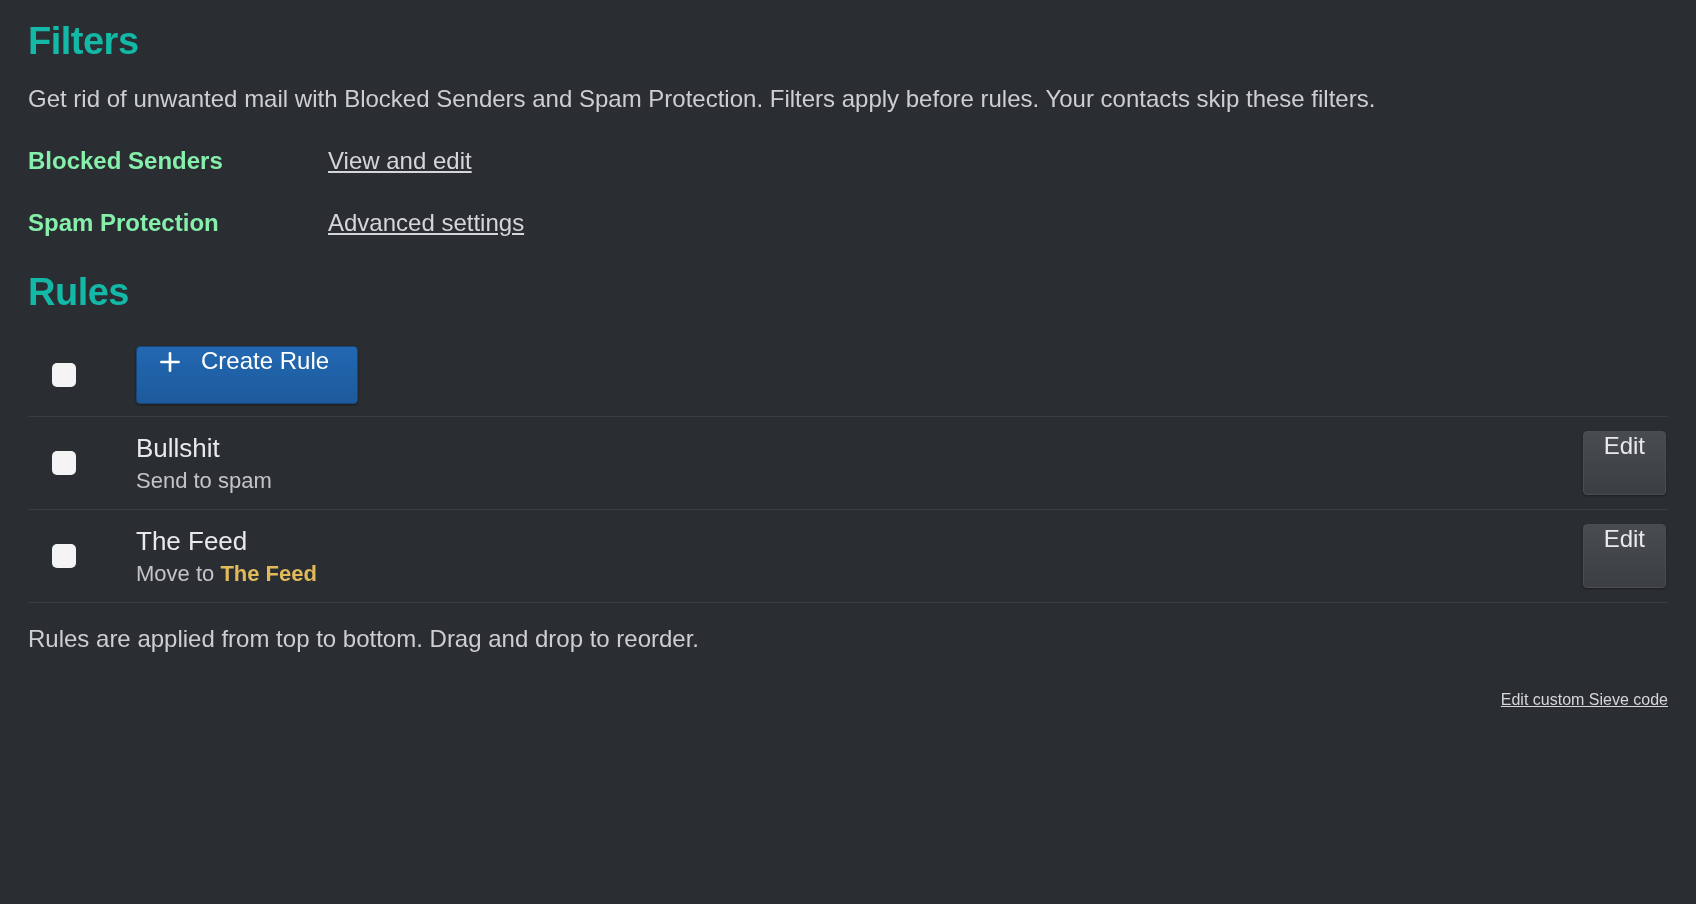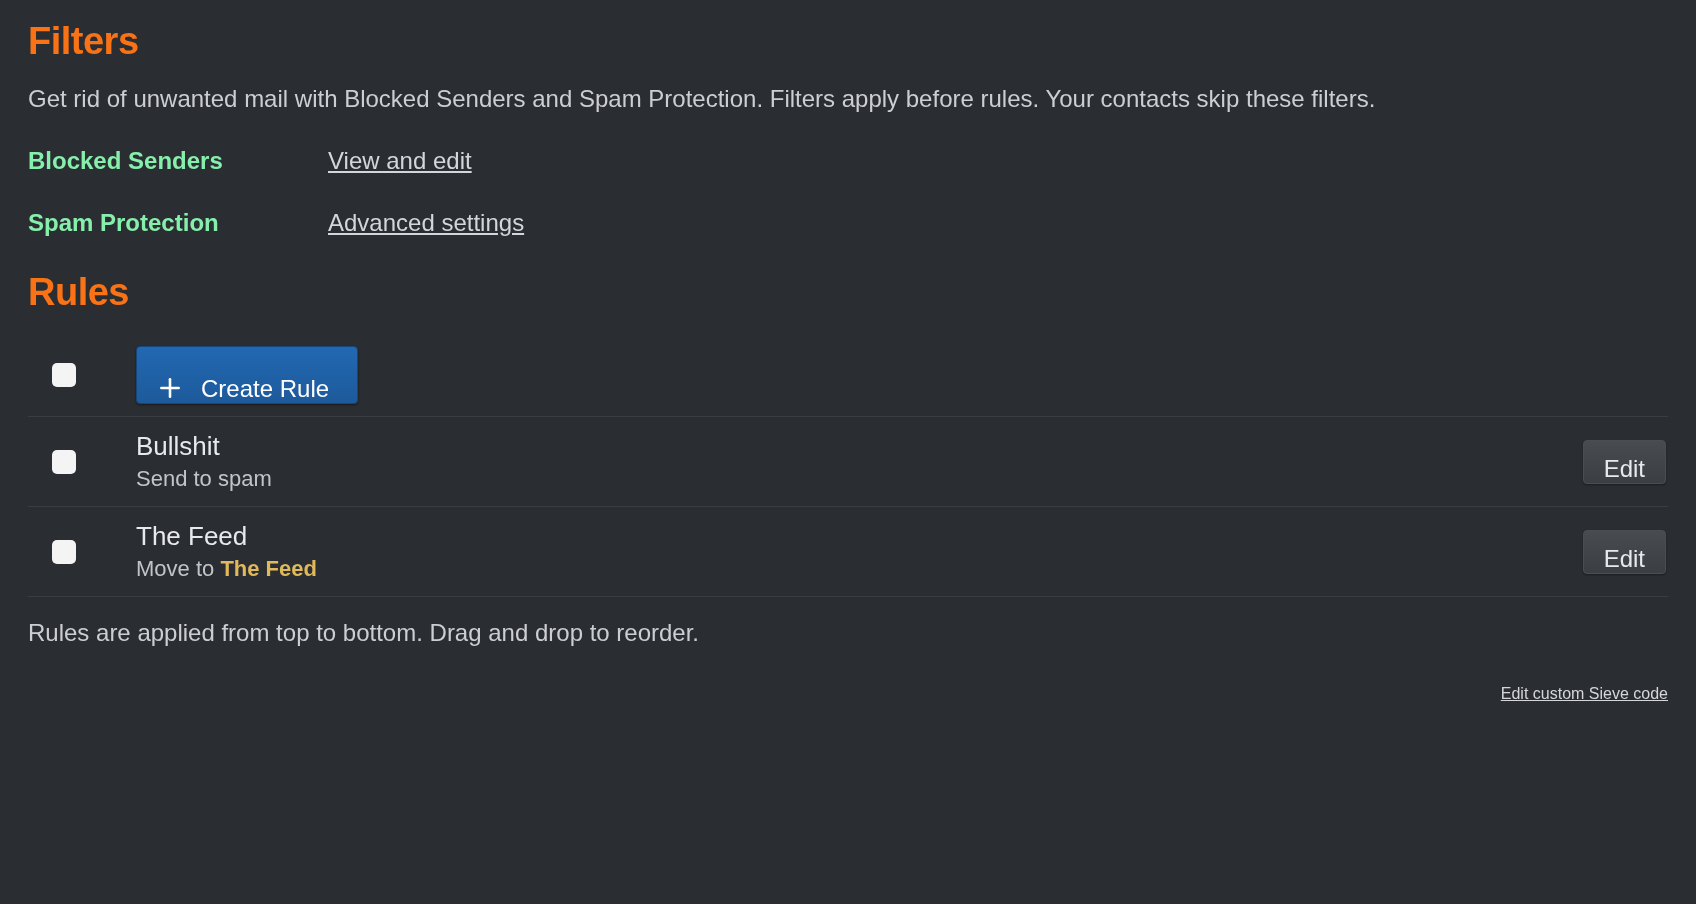--- a/index.html
+++ b/index.html
@@ -11,21 +11,21 @@
     font-family: -apple-system, BlinkMacSystemFont, "Segoe UI", Helvetica, Arial, sans-serif;
     font-size: 24px;
     overflow: hidden;
   }
   .page {
     padding: 20px 28px 10px 28px;
   }
   h1 {
     font-size: 38px;
     font-weight: 700;
-    color: #f97316;
+    color: #14b8a6;
     margin-bottom: 22px;
     letter-spacing: -0.5px;
   }
   .section-desc {
     font-size: 24px;
     color: #cdced2;
     margin-bottom: 34px;
   }
 
   
@@ -79,21 +79,21 @@
     height: 24px;
     border-radius: 5px;
     background: #f4f4f5;
     border: none;
     display: inline-block;
     cursor: pointer;
   }
 
   .btn {
     display: inline-flex;
-    align-items: flex-end;
+    align-items: flex-start;
     justify-content: center;
     height: 58px;
     padding: 0 24px;
     border-radius: 4px;
     font-size: 24px;
     cursor: pointer;
     border: 1px solid #4a4d52;
     background: linear-gradient(#484b50, #3b3e43);
     color: #e8e9ec;
     box-shadow: 0 1px 2px rgba(0,0,0,0.35);
@@ -141,21 +141,21 @@
     color: #c3c4c8;
   }
   .rule-sub .folder {
     color: #e0b95b;
     font-weight: 700;
   }
   .rule-actions {
     padding-right: 2px;
   }
   .rule-actions .btn {
-    height: 44px;
+    height: 64px;
     min-width: 82px;
     padding: 0 20px;
   }
 
   .rules-footer {
     font-size: 24px;
     color: #cdced2;
     margin-top: 22px;
   }
 

